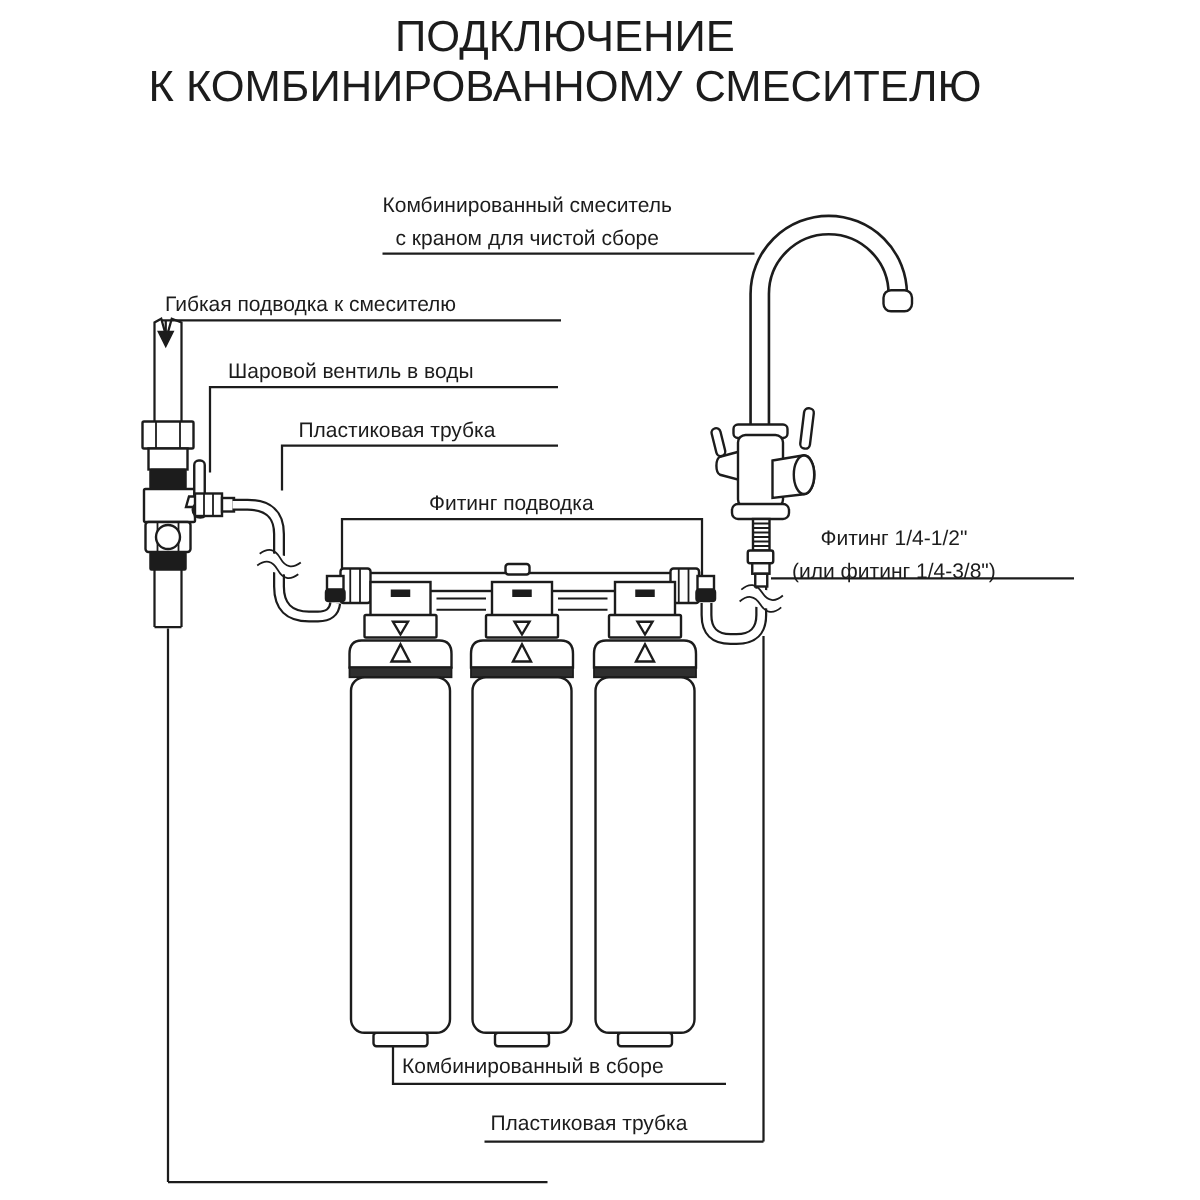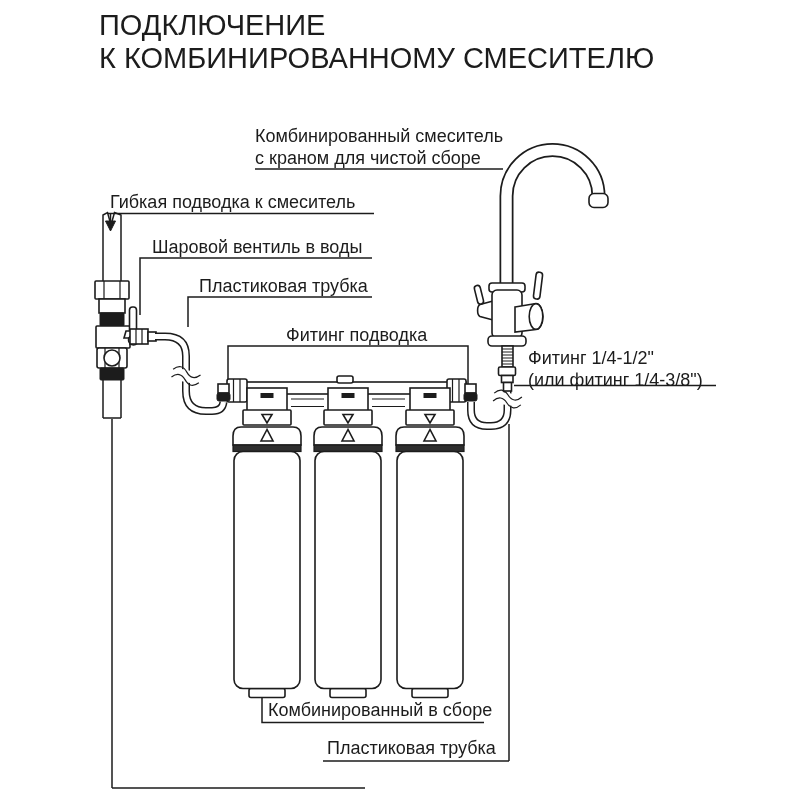--- a/index.html
+++ b/index.html
@@ -5,29 +5,30 @@
   :root{
     --ink:#1c1c1c;
     --band:#2f2f2f;
     --background:#ffffff;
   }
   html,body{margin:0;padding:0;background:var(--background);}
   .stage{
     position:relative;width:800px;height:800px;background:var(--background);
     font-family:"Liberation Sans","DejaVu Sans",sans-serif;color:var(--ink);
     overflow:hidden;
+    text-align:center;
   }
   .stage svg{position:absolute;left:0;top:0;}
   .title{
     position:absolute;left:99px;top:9px;
     font-size:29px;line-height:33px;font-weight:400;letter-spacing:0;
     white-space:nowrap;
   }
   .label{
-    position:absolute;font-size:18px;line-height:22px;font-weight:400;
+    position:absolute;font-size:14px;line-height:22px;font-weight:400;
     white-space:nowrap;
   }
   
   .part{fill:var(--background);stroke:var(--ink);stroke-width:1.6;}
   .ink{fill:var(--ink);stroke:var(--ink);stroke-width:1;}
   .band{fill:var(--band);stroke:var(--ink);stroke-width:1.2;}
   .line{fill:none;stroke:var(--ink);stroke-width:1.5;}
   .thin{fill:none;stroke:var(--ink);stroke-width:1.2;}
   .tube-o{fill:none;stroke:var(--ink);stroke-width:8;}
   .tube-i{fill:none;stroke:var(--background);stroke-width:5;}
@@ -187,21 +188,21 @@
   <div class="title">
     <div>ПОДКЛЮЧЕНИЕ</div>
     <div>К КОМБИНИРОВАННОМУ СМЕСИТЕЛЮ</div>
   </div>
 
   <div class="label" style="left:255px;top:125px;">
     <div>Комбинированный смеситель</div>
     <div>с краном для чистой сборе</div>
   </div>
 
-  <div class="label" style="left:110px;top:191px;">Гибкая подводка к смеситель</div>
+  <div class="label" style="left:110px;top:191px;">Гибкая подводка к смесителю</div>
 
   <div class="label" style="left:152px;top:236px;">Шаровой вентиль в воды</div>
 
   <div class="label" style="left:199px;top:275px;">Пластиковая трубка</div>
 
   <div class="label" style="left:286px;top:324px;">Фитинг подводка</div>
 
   <div class="label" style="left:528px;top:347px;">
     <div>Фитинг 1/4-1/2"</div>
     <div>(или фитинг 1/4-3/8")</div>

